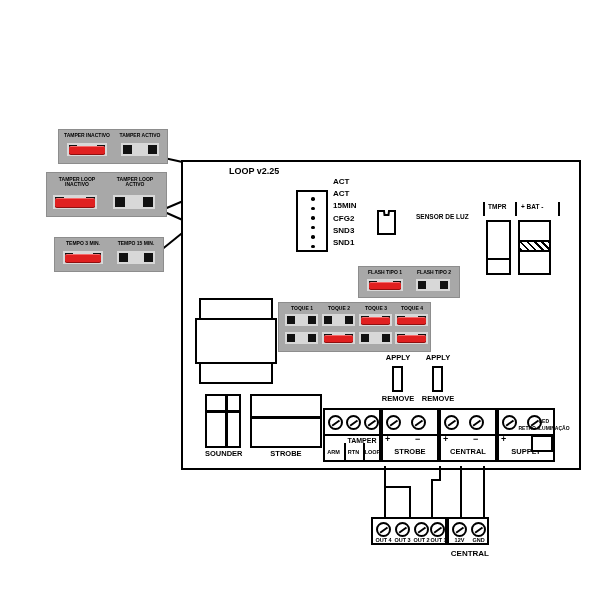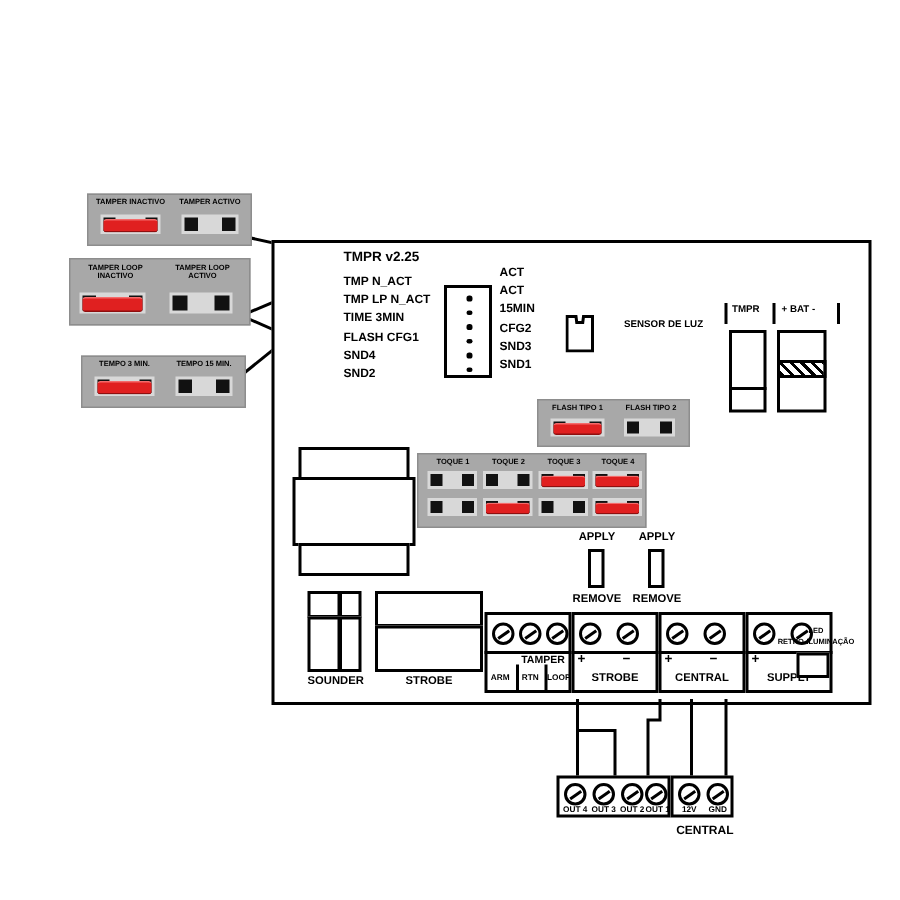--- a/index.html
+++ b/index.html
@@ -97,30 +97,22 @@
     </div>
     <div class="jbar" style="left:10px;top:16px;width:36px;height:7px;border-radius:2px;"></div>
     <div class="pads" style="left:62px;top:13px;width:38px;height:13px;">
       <div class="pad" style="width:9px;height:9px;"></div>
       <div class="pad" style="width:9px;height:9px;"></div>
     </div>
   </div>
 
   <div class="board" style="left:181px;top:160px;width:396px;height:306px;">
 
-    <div class="lbl abs" style="left:46px;top:5px;font-size:9px;">TMPR v2.25</div>
-
-    <div class="abs" style="left:46px;top:22px;">
-      <div class="lbl" style="font-size:8px;margin-bottom:4.2px;">TMP N_ACT</div>
-      <div class="lbl" style="font-size:8px;margin-bottom:4.2px;">TMP LP N_ACT</div>
-      <div class="lbl" style="font-size:8px;margin-bottom:4.2px;">TIME 3MIN</div>
-      <div class="lbl" style="font-size:8px;margin-bottom:4.2px;">FLASH CFG1</div>
-      <div class="lbl" style="font-size:8px;margin-bottom:4.2px;">SND4</div>
-      <div class="lbl" style="font-size:8px;">SND2</div>
-    </div>
+    <div class="lbl abs" style="left:46px;top:5px;font-size:9px;">LOOP v2.25</div>
+
 
     <div class="pinhdr" style="left:113px;top:28px;width:32px;height:62px;">
       <div class="pin" style="left:13px;top:5px;width:3.5px;height:3.5px;"></div>
       <div class="pin" style="left:13px;top:14.5px;width:3.5px;height:3.5px;"></div>
       <div class="pin" style="left:13px;top:24px;width:3.5px;height:3.5px;"></div>
       <div class="pin" style="left:13px;top:33.5px;width:3.5px;height:3.5px;"></div>
       <div class="pin" style="left:13px;top:43px;width:3.5px;height:3.5px;"></div>
       <div class="pin" style="left:13px;top:52.5px;width:3.5px;height:3.5px;"></div>
     </div>
 

